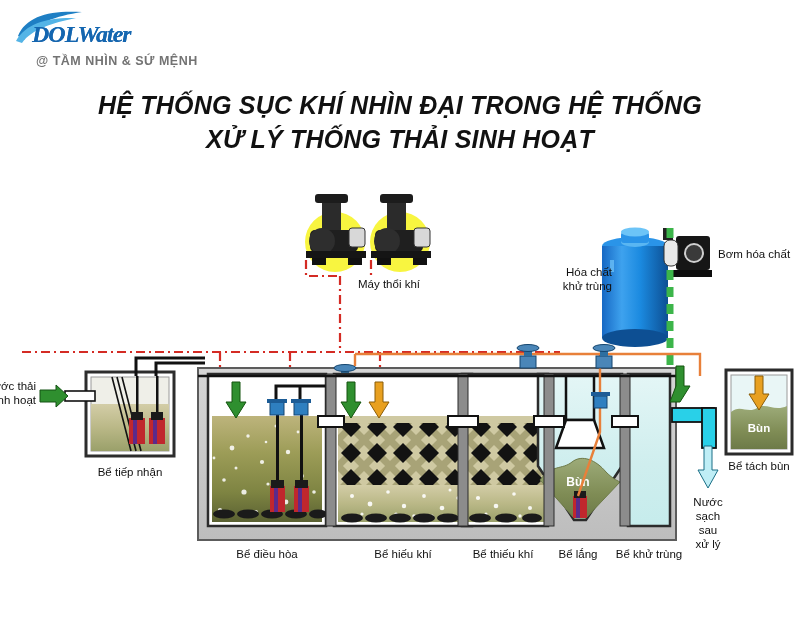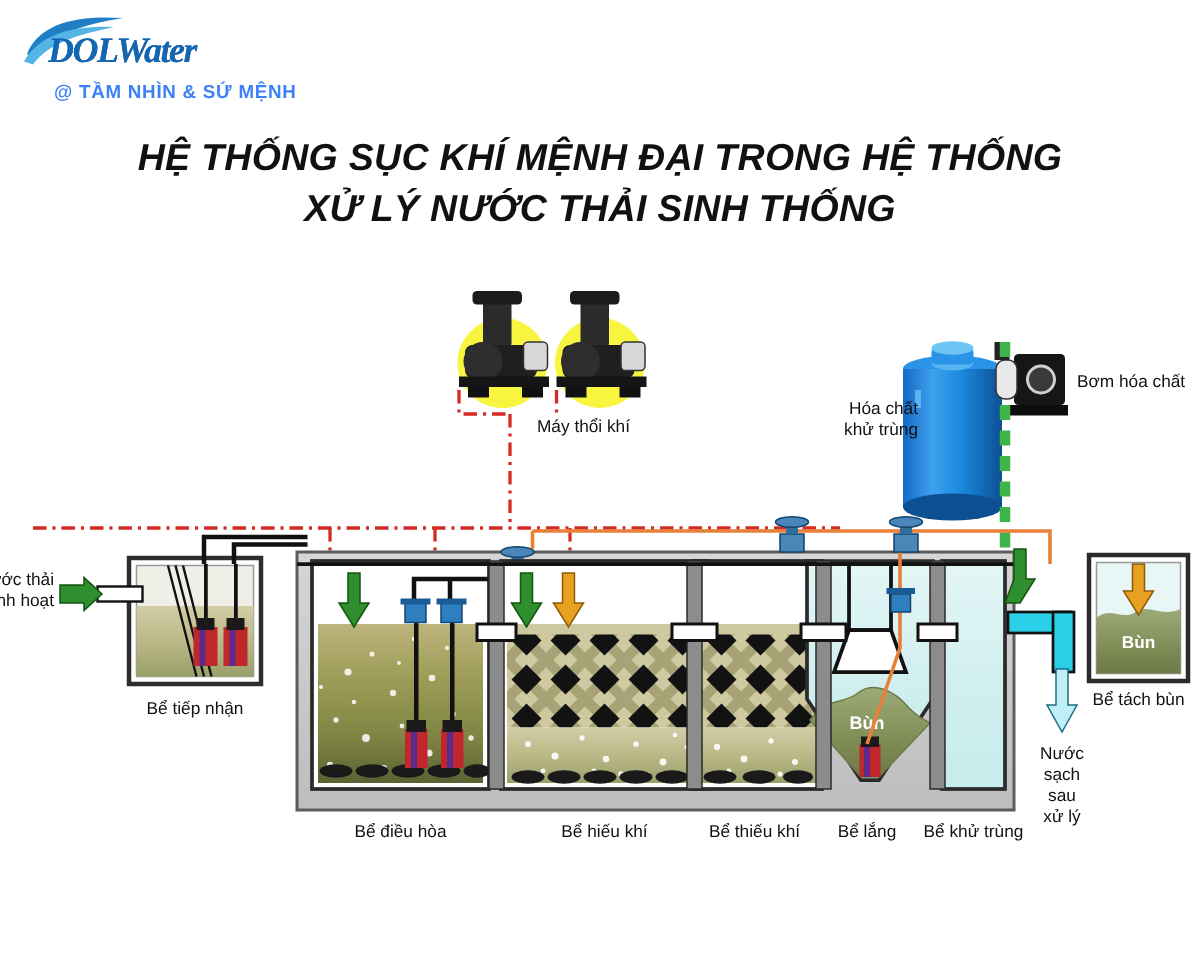--- a/index.html
+++ b/index.html
@@ -8,42 +8,42 @@
   .abs{position:absolute;}
   
   #logo{left:10px;top:8px;width:240px;height:66px;}
   #logo .wordmark{font-family:"Liberation Serif",serif;font-weight:bold;font-style:italic;
       font-size:24px;letter-spacing:-1px;line-height:40px;
       background:linear-gradient(180deg,#2f9fd8 0%,#1565b0 55%,#0d3f7a 100%);
       -webkit-background-clip:text;background-clip:text;color:#1466b0;
       position:absolute;left:22px;top:6px;white-space:nowrap;}
   #logo .swoosh{position:absolute;left:6px;top:2px;width:70px;height:34px;}
   #logo .tagline{position:absolute;left:26px;top:46px;font-size:12.5px;font-weight:bold;
-      color:#3b82f6;letter-spacing:.5px;white-space:nowrap;}
+      color:#737373;letter-spacing:.5px;white-space:nowrap;}
   
   #title{left:0;top:88px;width:800px;text-align:center;}
   #title div{font-size:25px;font-weight:bold;font-style:italic;line-height:34px;
       letter-spacing:.2px;color:#111;}
   svg{display:block;overflow:visible;}
 </style>
 </head>
 <body>
 
 <div class="abs" id="logo">
   <svg class="swoosh" viewBox="0 0 70 34">
     <path d="M2 26 C10 6, 34 0, 66 2 C40 6, 18 13, 8 30 Z" fill="#1e7fc4"></path>
     <path d="M0 31 C10 13, 32 7, 60 8 C36 13, 16 19, 6 33 Z" fill="#54b4e6"></path>
   </svg>
   <div class="wordmark">DOLWater</div>
   <div class="tagline">@ TẦM NHÌN &amp; SỨ MỆNH</div>
 </div>
 
 <div class="abs" id="title">
-  <div>HỆ THỐNG SỤC KHÍ MỆNH ĐẠI TRONG HỆ THỐNG</div>
-  <div>XỬ LÝ NƯỚC THẢI SINH THỐNG</div>
+  <div>HỆ THỐNG SỤC KHÍ NHÌN ĐẠI TRONG HỆ THỐNG</div>
+  <div>XỬ LÝ THỐNG THẢI SINH HOẠT</div>
 </div>
 
 <svg class="abs" style="left:0;top:180px;width:800px;height:457px;" viewBox="0 0 800 457">
 
   <defs>
 
     <linearGradient id="gKhaki" x1="0" y1="0" x2="0" y2="1">
       <stop offset="0" stop-color="#bdb47c"></stop>
         <stop offset="0.35" stop-color="#9c9c57"></stop>
       <stop offset="0.72" stop-color="#7e8442"></stop>

